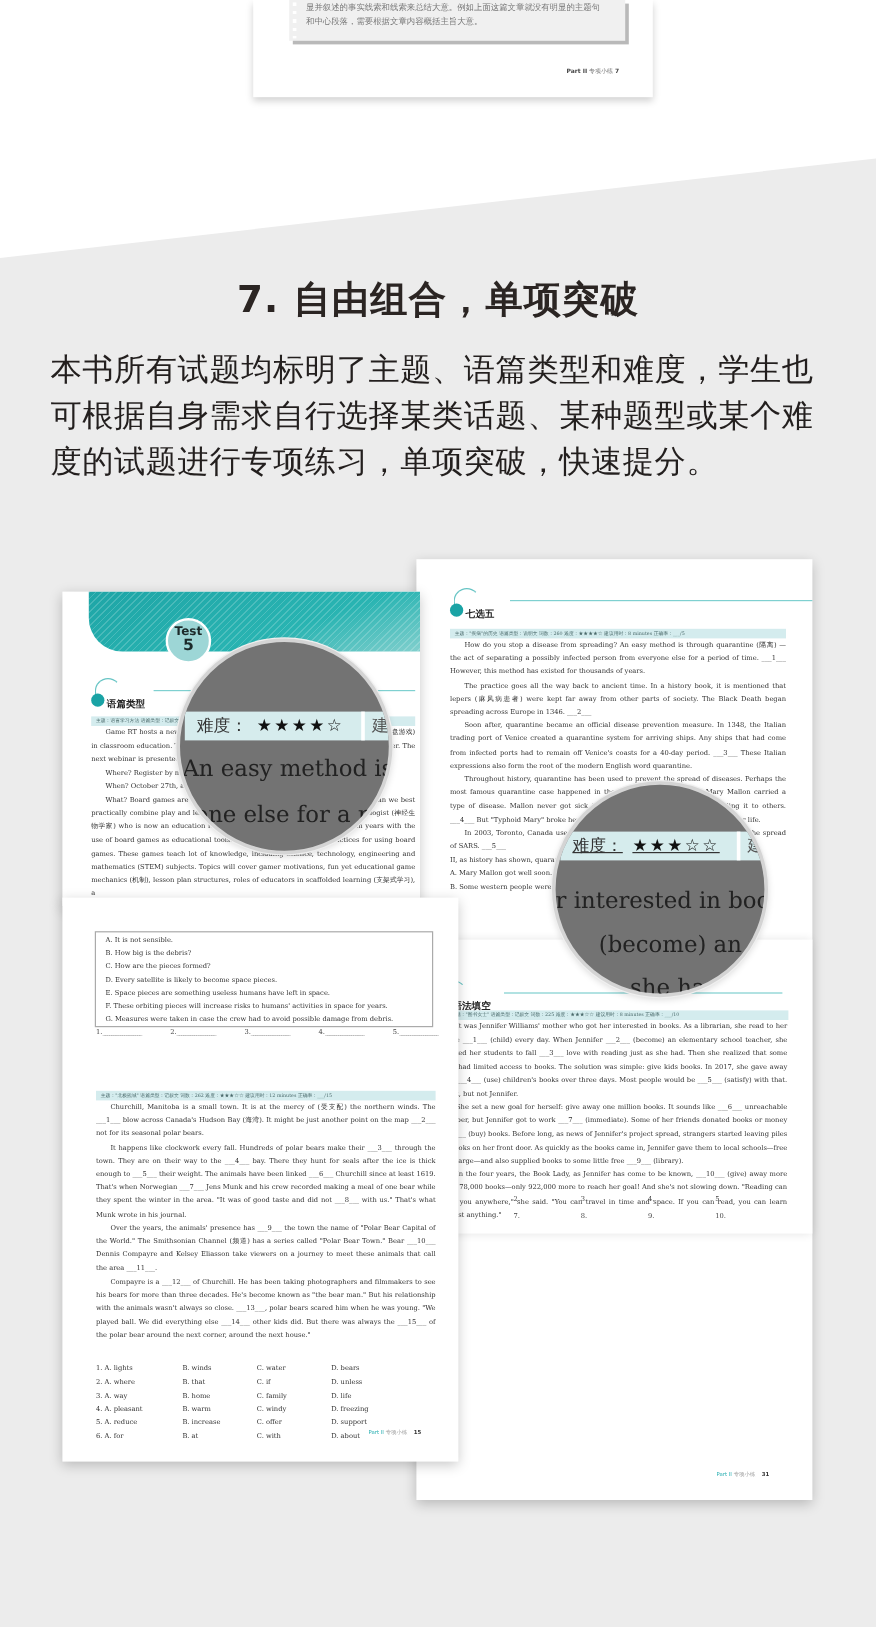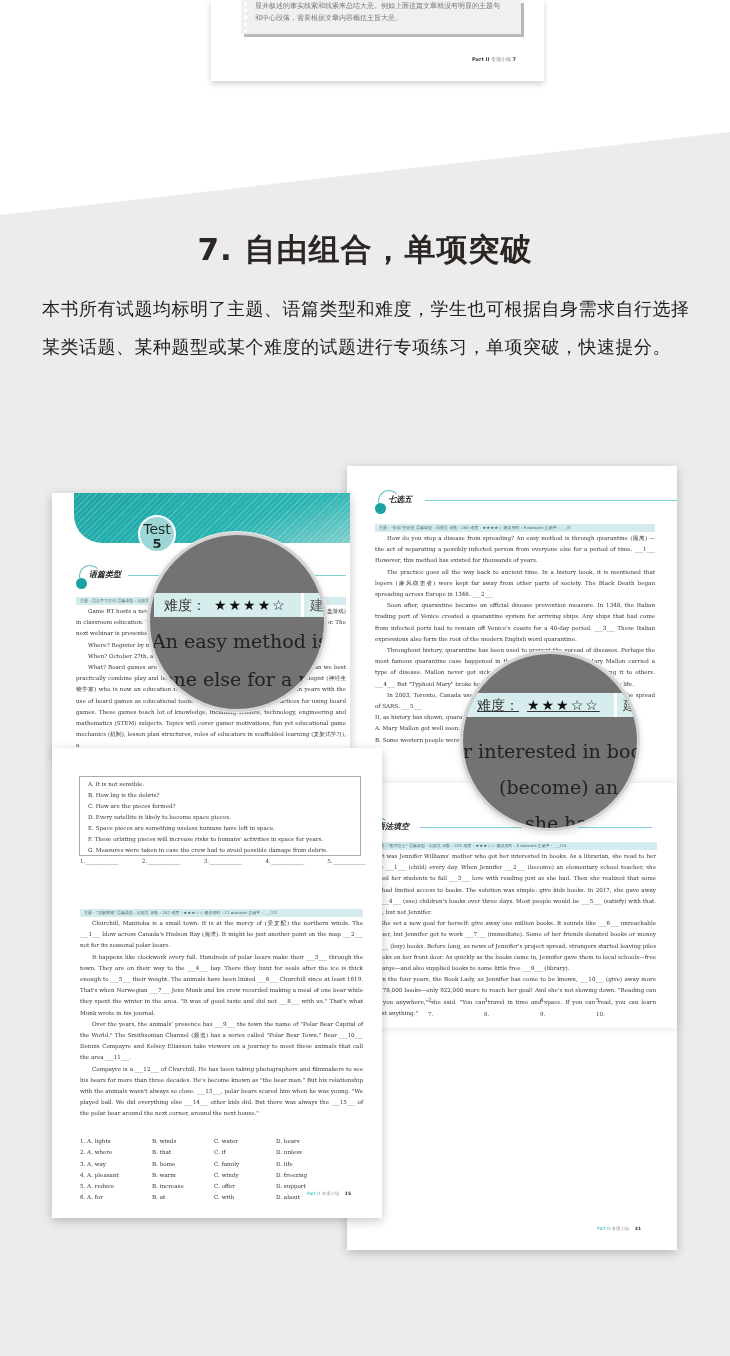--- a/index.html
+++ b/index.html
@@ -33,21 +33,21 @@
     position: absolute; right: 28px; top: 56px; font-size: 5px; color: #777;
   }
   .prev-footer b { color: #444; }
 
   .section-title {
     position: absolute; left: 0; top: 229px; width: 730px; text-align: center;
     font-size: 31px; font-weight: bold; color: #2b2523; letter-spacing: 1px;
   }
   .section-body {
     position: absolute; left: 42px; top: 290px; width: 650px;
-    font-size: 18px; line-height: 38px; color: #231f1e; letter-spacing: 0.5px;
+    font-size: 26px; line-height: 38px; color: #231f1e; letter-spacing: 0.5px;
   }
 
   
   .page {
     position: absolute; background: #fff;
     box-shadow: 0 3px 10px rgba(0,0,0,0.22);
     font-family: "DejaVu Serif", serif;
     overflow: hidden;
   }
   .page-left-top { left: 52px; top: 493px; width: 298px; height: 262px; }
@@ -63,27 +63,27 @@
   .teal-banner::after {
     content:""; position:absolute; inset:0;
     background: repeating-linear-gradient(135deg, rgba(255,255,255,0.18) 0 1px, transparent 1px 4px);
     border-bottom-left-radius: 28px;
   }
   .test-badge {
     position: absolute; left: 86px; top: 22px; width: 38px; height: 38px; border-radius: 50%;
     background: #9dd6d6; border: 2px solid #fff; text-align: center;
     font-family: "DejaVu Sans", sans-serif; color: #1c2a2a; z-index: 2;
   }
-  .test-badge .t1 { font-size: 14px; font-weight: normal; display:block; margin-top: 4px; }
+  .test-badge .t1 { font-size: 10px; font-weight: bold; display:block; margin-top: 4px; }
   .test-badge .t2 { font-size: 13px; font-weight: bold; display:block; line-height: 14px; }
 
   .sec-head { position: absolute; height: 22px; font-family: "DejaVu Sans", sans-serif; }
   .sec-head .dot { position:absolute; left:0; top:9px; width:11px; height:11px; border-radius:50%; background:#1aa3a5; }
   .sec-head .ring { position:absolute; left:3px; top:-4px; width:22px; height:22px; border-radius:50%; border:1px solid #66c4c4; border-right-color: transparent; border-bottom-color: transparent; }
-  .sec-head .label { position:absolute; left:13px; top:0; font-size:8px; font-weight:bold; color:#222;font-style:italic; }
+  .sec-head .label { position:absolute; left:13px; top:12px; font-size:8px; font-weight:bold; color:#222; }
   .sec-head .line { position:absolute; top:6px; height:1px; background:#7fd0d0; }
 
   .meta-bar {
     position: absolute; height: 8px; background: #d4ecee;
     font-size: 4px; line-height: 8px; color: #4b6a6b; padding-left: 4px; white-space: nowrap; overflow: hidden;
   }
   .text { position: absolute; font-size: 5.6px; line-height: 11.2px; color: #333; text-align: justify; }
   .text p { text-indent: 12px; }
   .text p.noind { text-indent: 0; }
 

